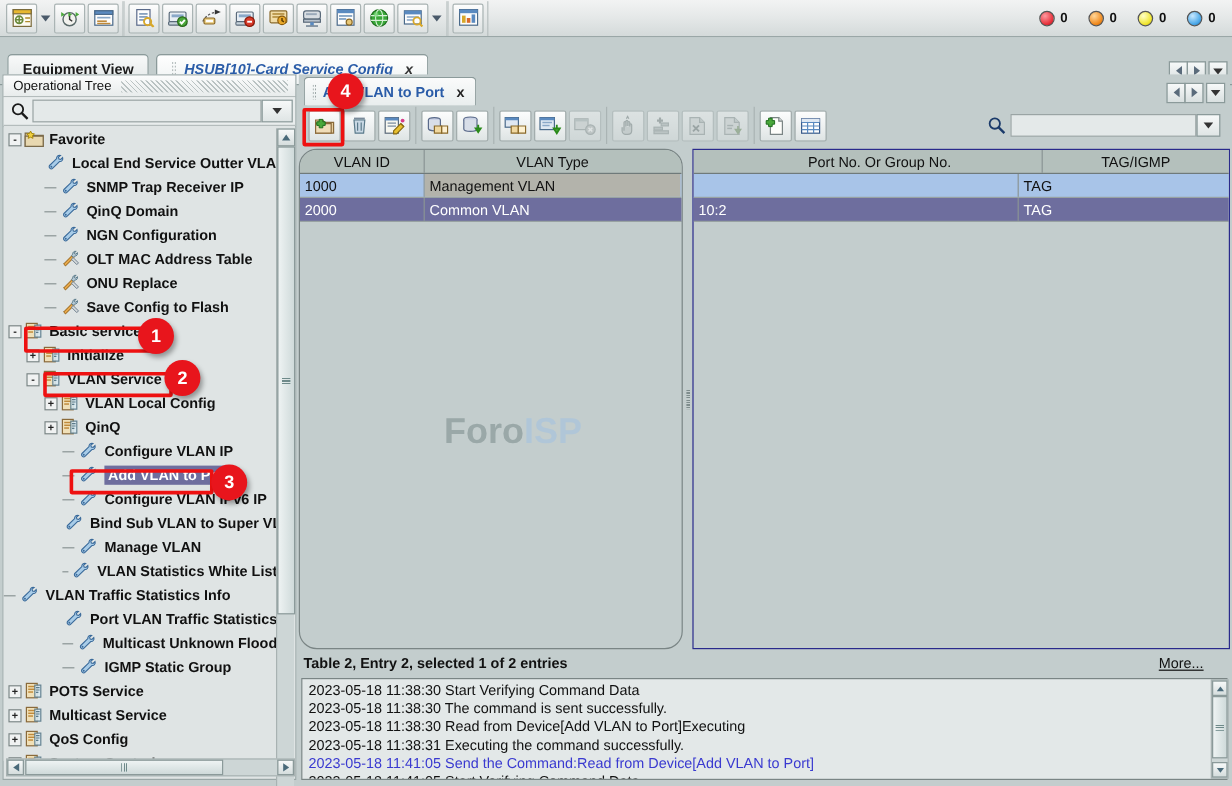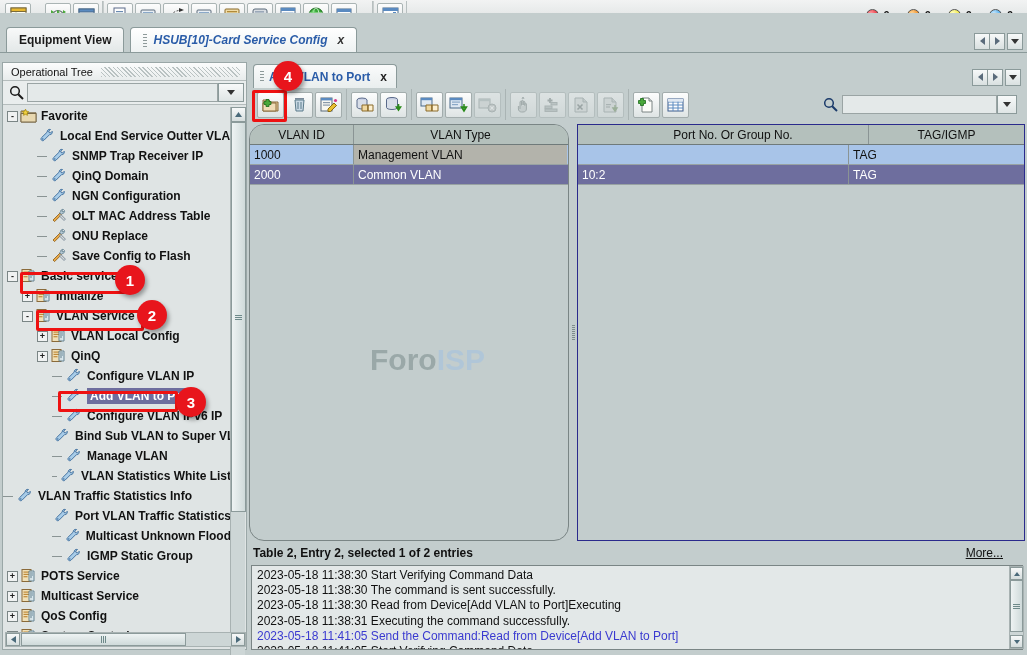--- a/index.html
+++ b/index.html
@@ -33,21 +33,21 @@
   .tbtn svg { display:block; }
   .tb-arrow { width: 12px; height: 25px; display:flex; align-items:center; justify-content:center; }
   .tb-arrow .caret { width:0;height:0;border-left:4px solid transparent;border-right:4px solid transparent;border-top:5px solid #4a5a6a; }
   .status-lights { margin-left: auto; display: flex; align-items: center; padding-right: 14px; gap: 2px; }
   .slight { display:flex; align-items:center; margin-left: 10px; }
   .ball { width: 13px; height: 13px; border-radius: 50%; border: 1px solid #555; }
   .slight span { font-size: 11px; color: #111; margin-left: 5px; font-weight: bold;}
 
   
   .main-tabbar {
-    position: absolute; left: 0; top: 13px; width: 1027px; height: 40px;
+    position: absolute; left: 0; top: 31px; width: 1027px; height: 40px;
     background: #c3cdcd; border-bottom: 1px solid #8b9a9a;
     display: flex; align-items: flex-end;
   }
   .mtab {
     height: 25px; display: flex; align-items: center; padding: 0 12px;
     border: 1px solid #8b9a9a; border-bottom: none;
     border-radius: 4px 4px 0 0;
     background: linear-gradient(to bottom,#f8f9f9,#e3e8e8);
     margin-left: 6px; font-size: 12px; font-weight: bold; color: #1b1b1b;
   }

